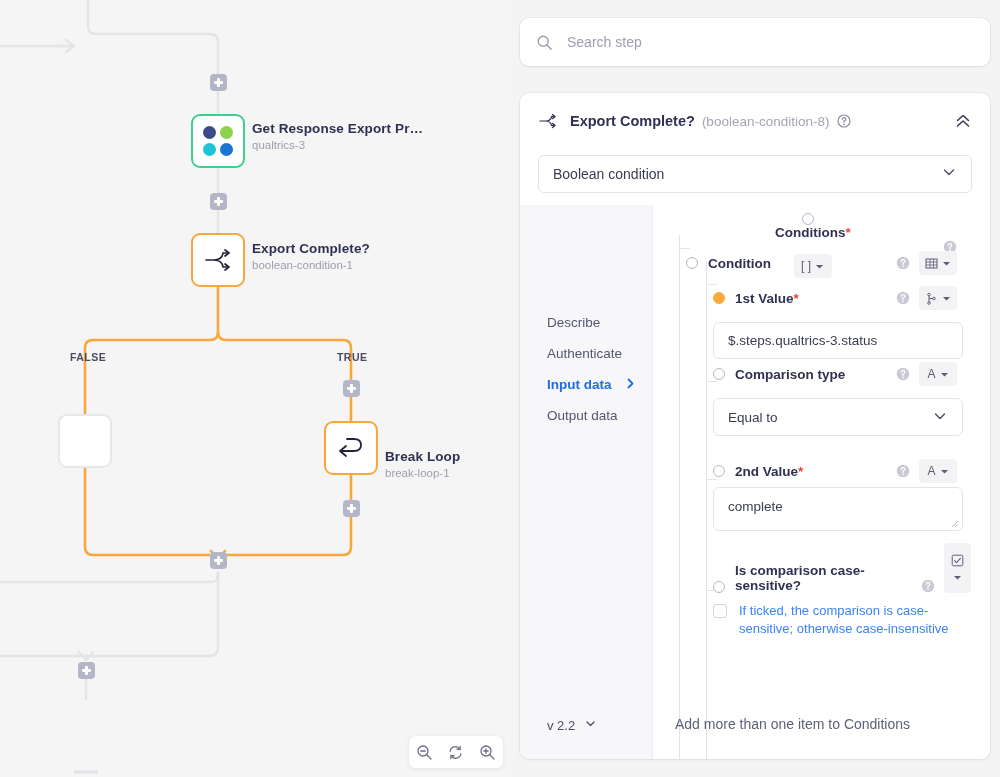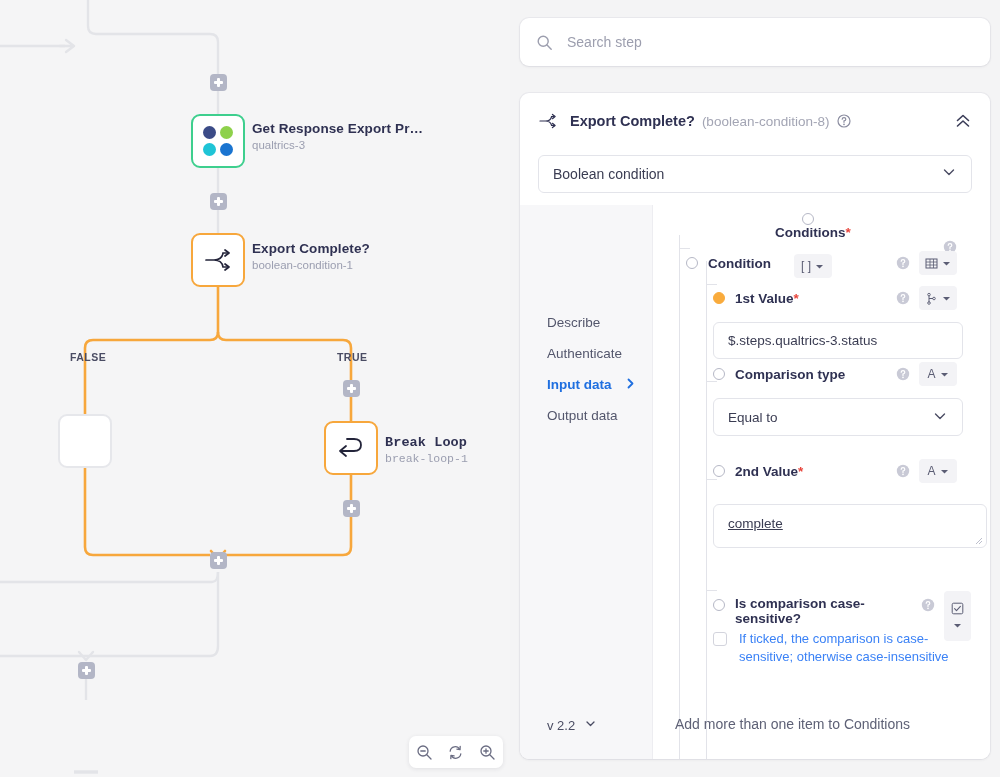--- a/index.html
+++ b/index.html
@@ -267,21 +267,21 @@
     <div class="branch-label" style="left:337px; top:351px;">TRUE</div>
 
     <div class="node empty" style="left:58px; top:414px;"></div>
 
     <div class="node orange" style="left:324px; top:421px;">
       <svg width="32" height="26" viewBox="0 0 32 26">
         <path d="M6 16 L19 16 Q26 16 26 10 Q26 4 19 4 L12 4" stroke="#23243a" stroke-width="1.8" fill="none" stroke-linecap="round"></path>
         <path d="M11 11 L5 16 L11 21" stroke="#23243a" stroke-width="1.8" fill="none" stroke-linecap="round" stroke-linejoin="round"></path>
       </svg>
     </div>
-    <div class="node-label" style="left:385px; top:434px;font-family:Liberation Mono, monospace;">
+    <div class="node-label" style="left:385px; top:448px;">
       <div class="node-title">Break Loop</div>
       <div class="node-sub">break-loop-1</div>
     </div>
 
     <div id="zoom-controls">
       <span class="zc">
         <svg width="17" height="17" viewBox="0 0 17 17">
           <circle cx="7" cy="7" r="5" stroke="#6a6c82" stroke-width="1.3" fill="none"></circle>
           <path d="M10.8 10.8 L15 15" stroke="#6a6c82" stroke-width="1.3" stroke-linecap="round"></path>
           <path d="M4.8 7 H9.2" stroke="#6a6c82" stroke-width="1.3" stroke-linecap="round"></path>
@@ -495,28 +495,28 @@
                   <circle cx="7" cy="10.3" r="0.85" fill="#fff"></circle>
                 </svg>
               </span>
               <span class="typebtn">
                 <span class="t-gl">A</span>
                 <svg width="9" height="9" viewBox="0 0 9 9">
                     <path d="M1 3 L4.5 6.6 L8 3 Z" fill="#5b5d74"></path>
                   </svg>
               </span>
             </div>
-            <div class="field area" style="margin-left:60px; margin-top:18px; width:274px;text-decoration:underline;">
+            <div class="field area" style="margin-left:60px; margin-top:1px; width:250px;">
               <span>complete</span>
               <svg class="resize-grip" viewBox="0 0 8 8">
                 <path d="M7 1 L1 7 M7 4 L4 7" stroke="#b6b8c6" stroke-width="0.9"></path>
               </svg>
             </div>
 
-            <div class="row" style="margin-left:60px; margin-top:43px; width:258px; align-items:flex-start;">
+            <div class="row" style="margin-left:60px; margin-top:32px; width:258px; align-items:flex-end;">
               <span class="bullet" style="margin-top:8px;"></span>
               <span class="lbl" style="margin-top:5px; white-space:normal;"><span>Is comparison case-sensitive?</span><span class="req"></span></span>
               <span class="help" style="margin-top:7px;">
                 <svg width="14" height="14" viewBox="0 0 14 14">
                   <circle cx="7" cy="7" r="6.2" fill="#c9cad6"></circle>
                   <path d="M5.2 5.3 Q5.2 3.7 7 3.7 Q8.8 3.7 8.8 5.3 Q8.8 6.5 7 7 L7 8.4" stroke="#fff" stroke-width="1.2" fill="none" stroke-linecap="round"></path>
                   <circle cx="7" cy="10.3" r="0.85" fill="#fff"></circle>
                 </svg>
               </span>
               <span class="stack-btn" style="margin-left:9px; height:50px;">

